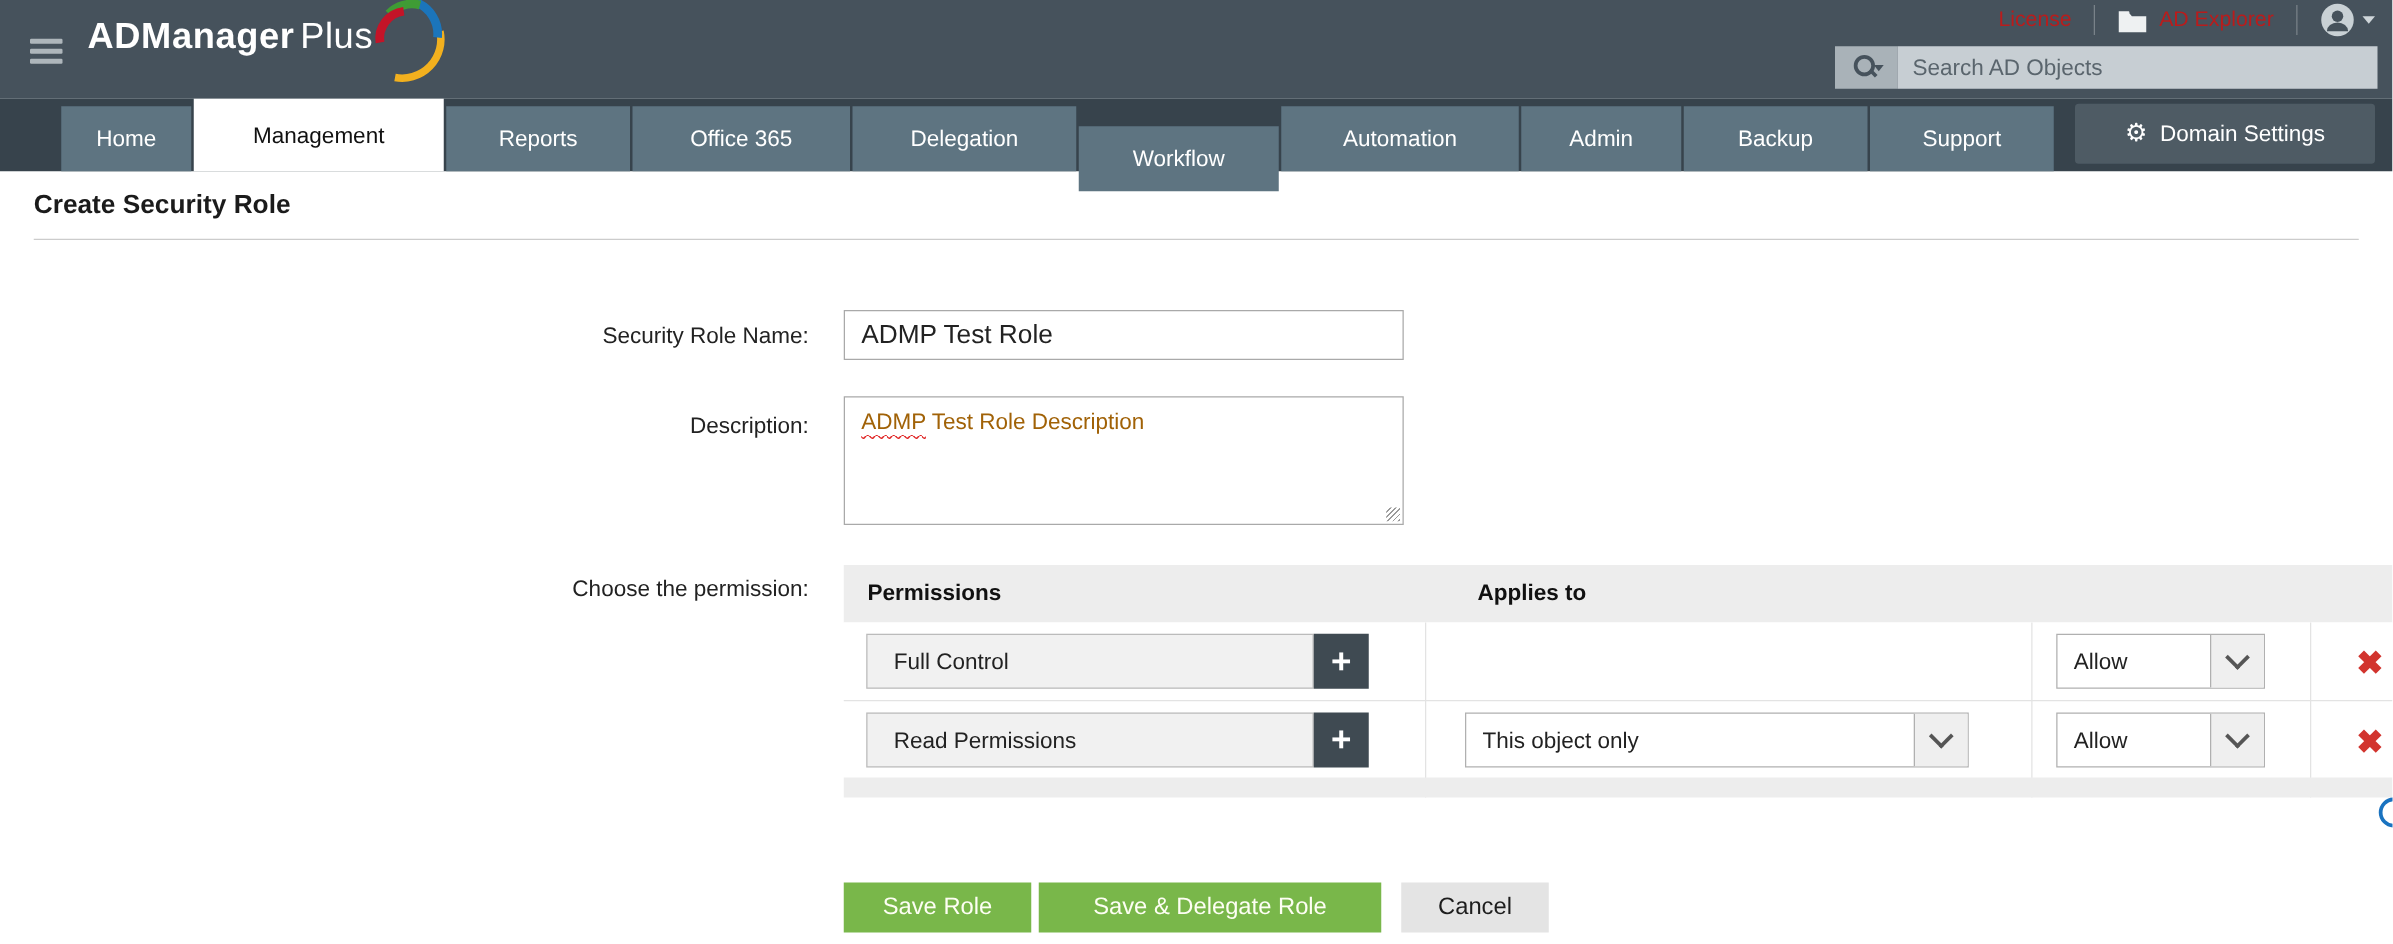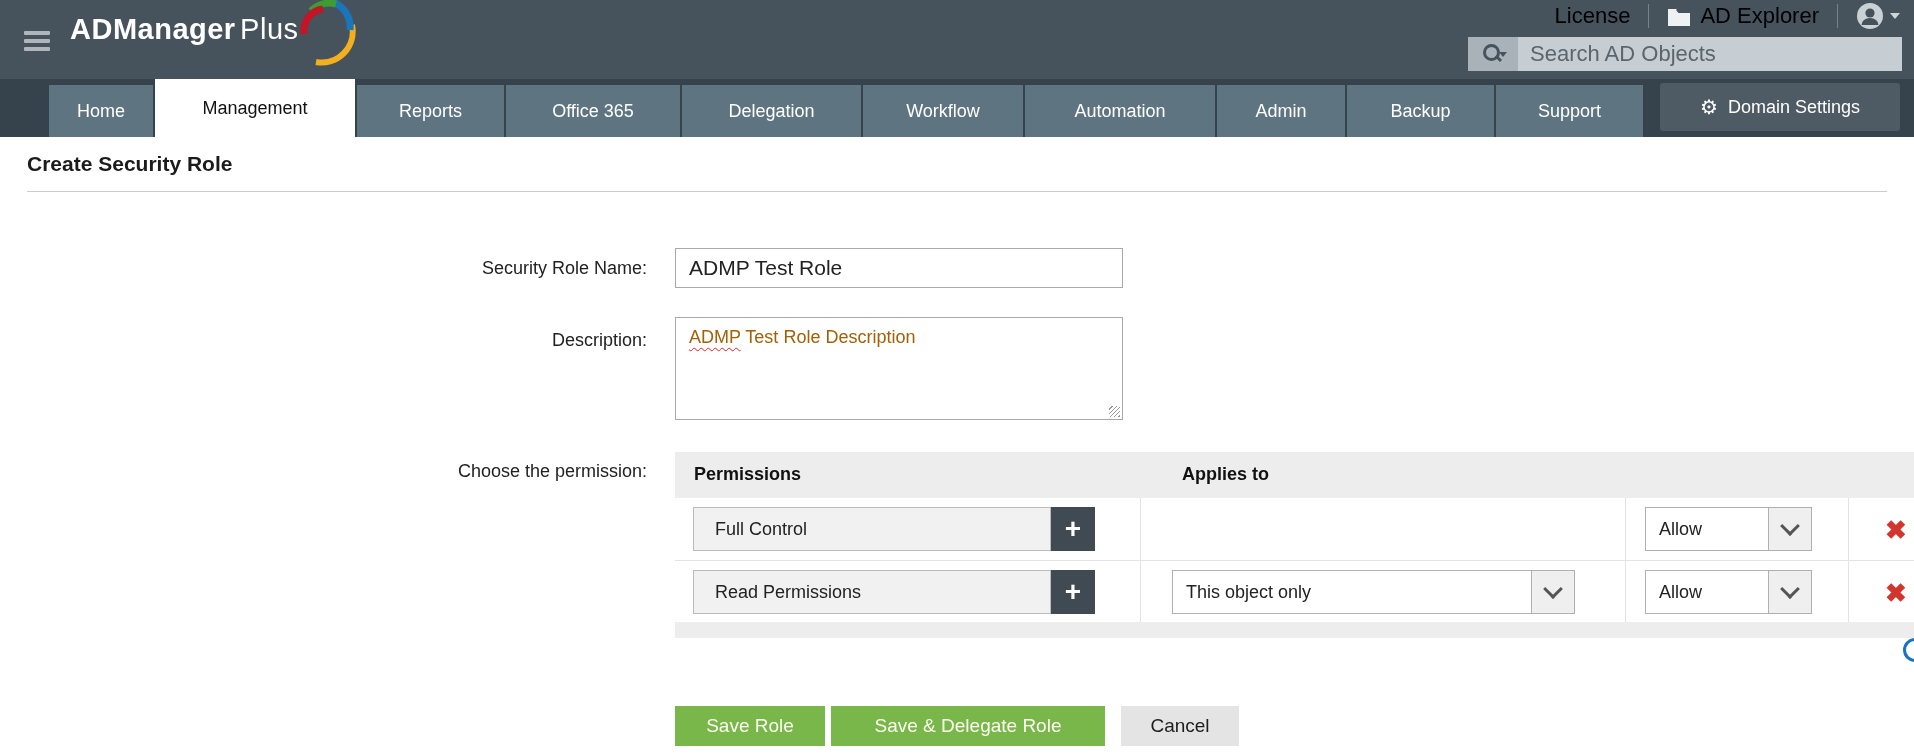--- a/index.html
+++ b/index.html
@@ -12,34 +12,34 @@
   .tab-strip{position:absolute;left:0;top:79px;width:1914px;height:58px;background:#37434c;}
 
   .hamburger{position:absolute;left:24px;top:31px;width:26px;height:22px;cursor:pointer;}
   .hamburger span{display:block;height:4px;margin-bottom:4px;background:#aeb6bb;border-radius:1px;}
 
   .logo{position:absolute;left:70px;top:13px;height:48px;color:#fff;white-space:nowrap;}
   .logo .b{font-size:29px;font-weight:bold;letter-spacing:.5px;}
   .logo .l{font-size:29px;font-weight:300;letter-spacing:.5px;}
   .logo-swirl{position:absolute;left:288px;top:-2px;}
 
-  .top-links{position:absolute;right:14px;top:2px;height:28px;display:flex;align-items:center;color:#000000;font-size:22px;}
+  .top-links{position:absolute;right:14px;top:2px;height:28px;display:flex;align-items:center;color:#b91c1c;font-size:17px;}
   .top-links .sep{width:1px;height:24px;background:rgba(255,255,255,.28);margin:0 18px;}
   .top-link{display:flex;align-items:center;cursor:pointer;}
   .folder-ic{margin-right:9px;display:inline-flex;}
   .user-wrap{display:flex;align-items:center;cursor:pointer;}
   .caret{width:0;height:0;border-left:5px solid transparent;border-right:5px solid transparent;border-top:6px solid #cfd6da;margin-left:6px;}
 
   .searchbar{position:absolute;left:1468px;top:37px;width:434px;height:34px;display:flex;}
   .search-iconbox{width:50px;height:34px;background:#a9b2b8;display:flex;align-items:center;justify-content:center;cursor:pointer;}
   .mag{position:relative;width:20px;height:20px;}
   .mag .lens{position:absolute;left:0;top:0;width:11px;height:11px;border:3px solid #46525c;border-radius:50%;}
   .mag .handle{position:absolute;left:12px;top:13px;width:7px;height:3px;background:#46525c;transform:rotate(45deg);}
   .mag .mcaret{position:absolute;left:16px;top:8px;width:0;height:0;border-left:4px solid transparent;border-right:4px solid transparent;border-top:5px solid #46525c;}
-  .search-input{flex:1;height:34px;background:#c7ced3;border:0;outline:none;padding:0 12px;font-size:22px;color:#333;font-family:"Liberation Sans",sans-serif;}
+  .search-input{flex:1;height:34px;background:#c7ced3;border:0;outline:none;padding:0 12px;font-size:18px;color:#333;font-family:"Liberation Sans",sans-serif;}
   .search-input::placeholder{color:#5a656d;opacity:1;}
 
   
   .tab{position:absolute;top:85px;height:52px;background:#5e7481;color:#fff;font-size:18px;
        display:flex;align-items:center;justify-content:center;cursor:pointer;box-sizing:border-box;}
   .tab.active{top:79px;height:58px;background:#ffffff;color:#111;}
   .domain-btn{position:absolute;left:1660px;top:83px;width:240px;height:48px;background:#4e5b64;border-radius:3px;
        color:#fff;font-size:18px;display:flex;align-items:center;justify-content:center;cursor:pointer;}
   .gear{font-size:20px;margin-right:10px;line-height:1;}
 
@@ -150,21 +150,21 @@
       </span>
     </div>
     <input class="search-input" type="text" placeholder="Search AD Objects" style="">
   </div>
 
   <div class="tab" style="left:49px;width:104px;">Home</div>
   <div class="tab active" style="left:155px;width:200px;">Management</div>
   <div class="tab" style="left:357px;width:147px;">Reports</div>
   <div class="tab" style="left:506px;width:174px;">Office 365</div>
   <div class="tab" style="left:682px;width:179px;">Delegation</div>
-  <div class="tab" style="left:863px;width:160px;">Workflow</div>
+  <div class="tab" style="left:863px;width:160px;margin-top:16px;">Workflow</div>
   <div class="tab" style="left:1217px;width:128px;">Admin</div>
   <div class="tab" style="left:1025px;width:190px;">Automation</div>
   <div class="tab" style="left:1347px;width:147px;">Backup</div>
   <div class="tab" style="left:1496px;width:147px;">Support</div>
 
   <div class="domain-btn">
     <span class="gear">⚙</span>
     <span>Domain Settings</span>
   </div>
 

